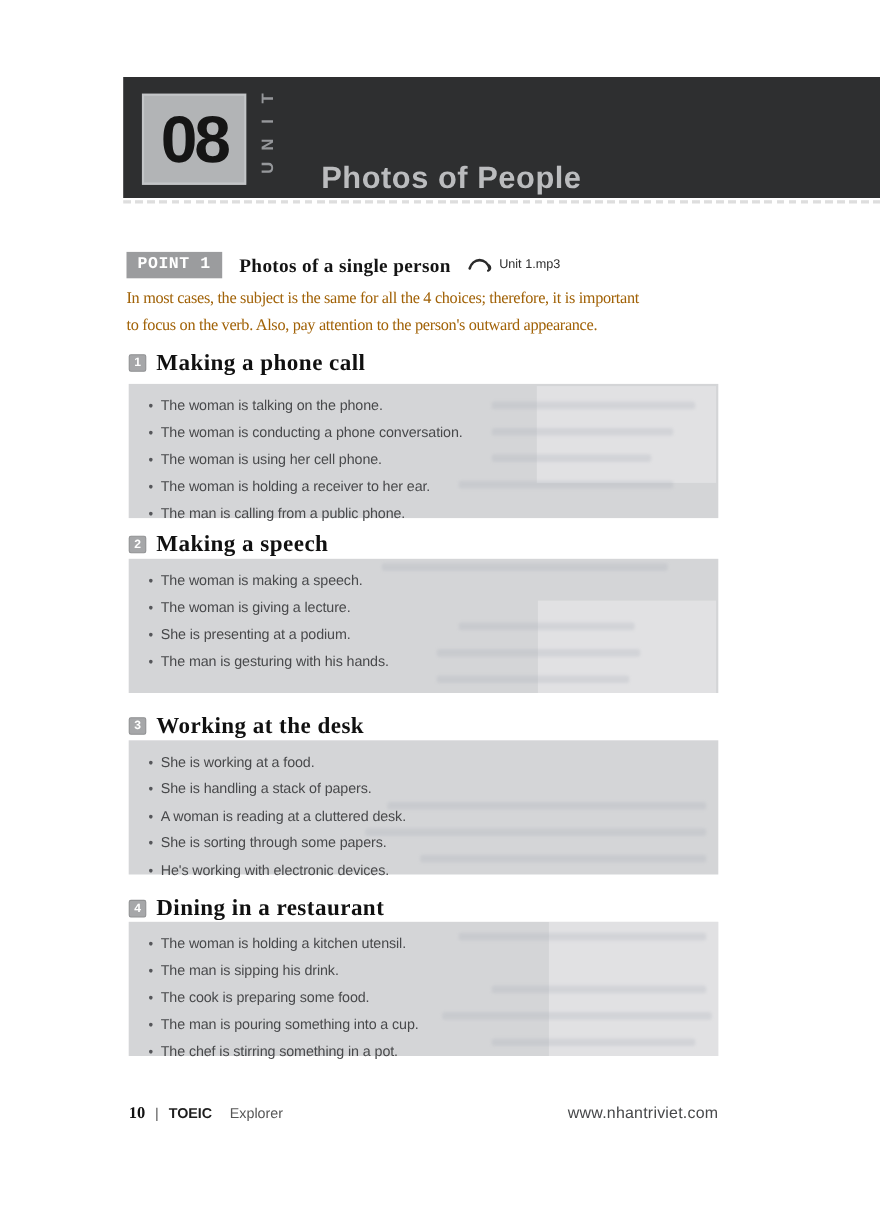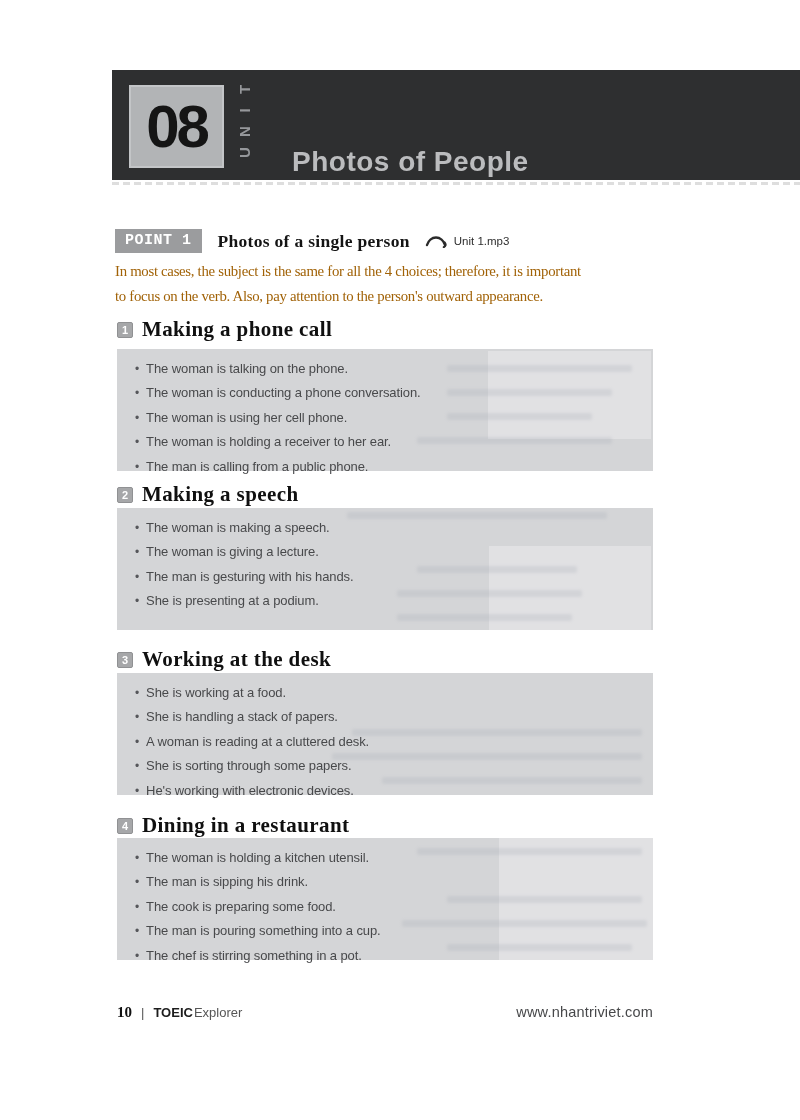--- a/index.html
+++ b/index.html
@@ -102,21 +102,21 @@
   
   .footer {
     position:absolute; left:117px; top:1004px; width:536px;
     display:flex; justify-content:space-between; align-items:baseline;
     font-family:"Liberation Sans", sans-serif;
   }
   .footer-left { display:flex; align-items:baseline; }
   .page-number { font-weight:bold; font-size:15px; color:#111;font-family:Liberation Serif, serif; }
   .footer-sep { margin:0 9px; font-size:13px; color:#555; }
   .series-bold { font-weight:bold; font-size:13px; color:#1d1d1d; }
-  .series-reg { margin-left:1px; font-size:13px; color:#565656; }
+  .series-reg { margin-left:16px; font-size:13px; color:#565656; }
   .website { font-size:14.5px; color:#47484a; letter-spacing:0.2px; }
 </style>
 </head>
 <body>
 
 <div class="page">
 
   <div class="header-bar">
     <div class="unit-box">
       <span class="unit-number">08</span>
@@ -173,22 +173,22 @@
   </div>
   <div class="panel" style="top:508px;">
     <div class="patch" style="left:372px; top:38px; width:162px; height:84px;"></div>
     <div class="ghost" style="left:230px; top:4px; width:260px;"></div>
     <div class="ghost" style="left:300px; top:58px; width:160px;"></div>
     <div class="ghost" style="left:280px; top:82px; width:185px;"></div>
     <div class="ghost" style="left:280px; top:106px; width:175px;"></div>
     <ul>
       <li>The woman is making a speech.</li>
       <li>The woman is giving a lecture.</li>
+      <li>She is presenting at a podium.</li>
       <li>The man is gesturing with his hands.</li>
-      <li>She is presenting at a podium.</li>
     </ul>
   </div>
 
   <div class="sec-heading" style="top:647px;">
     <span class="num-badge">3</span>
     <span class="sec-title">Working at the desk</span>
   </div>
   <div class="panel" style="top:673px;">
     <div class="ghost" style="left:235px; top:56px; width:290px;"></div>
     <div class="ghost" style="left:215px; top:80px; width:310px;"></div>

